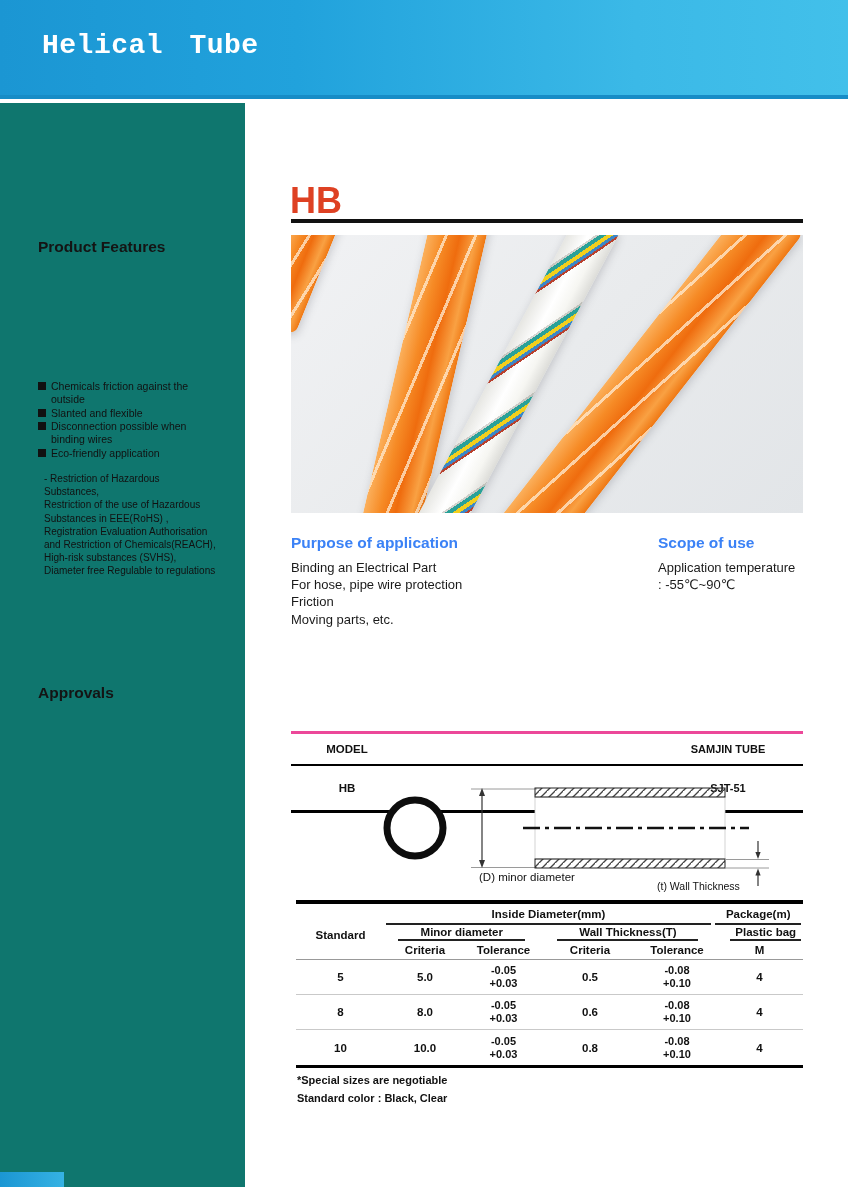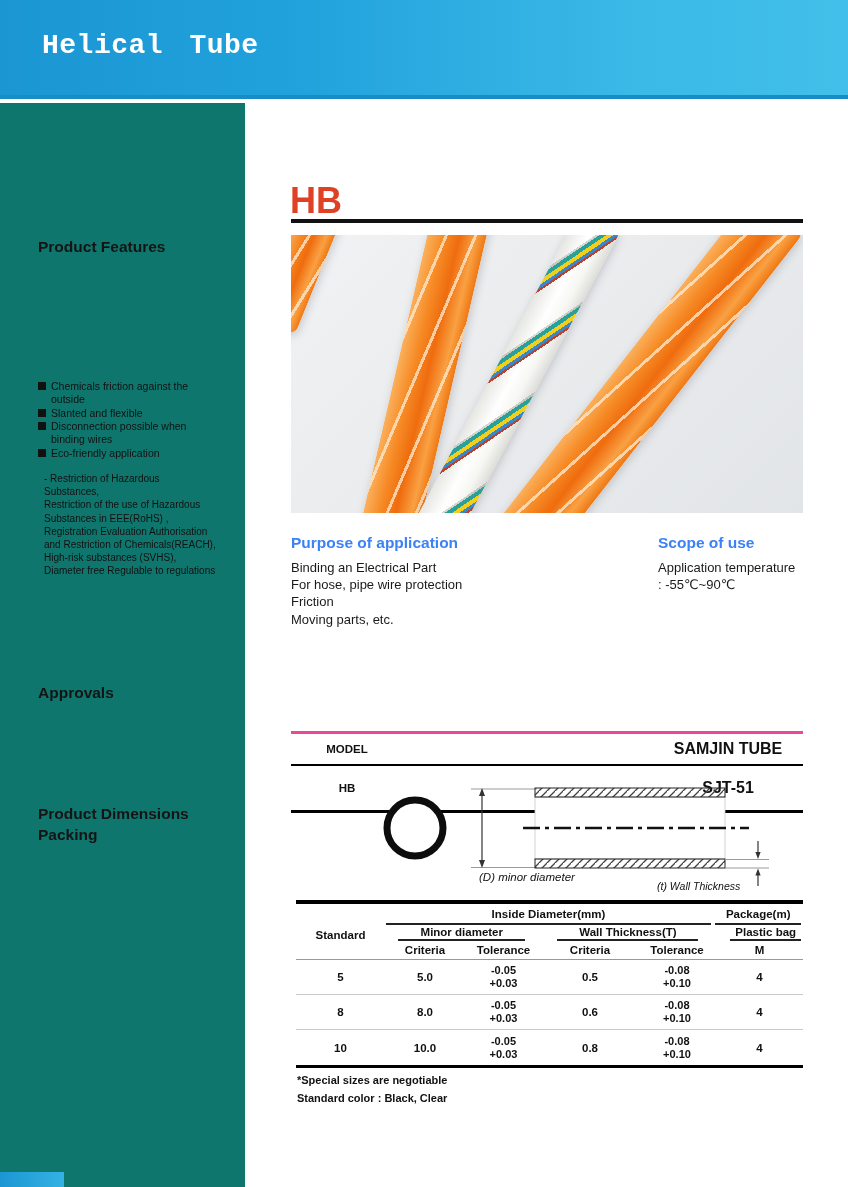--- a/index.html
+++ b/index.html
@@ -44,24 +44,24 @@
   
   .blk-h { position:absolute; font-size:15.5px; font-weight:bold; color:#3b82f6; }
   .blk-lines { position:absolute; font-size:13px; line-height:17.2px; color:#1a1a1a; }
 
   
   .appr { position:absolute; left:291px; top:683px; width:512px; border-top:3px solid #ec4899; border-bottom:3px solid #000;margin-top:48px; }
   .appr .row { display:flex; justify-content:space-between; align-items:center; }
   .appr .row.head { height:32px; border-bottom:2px solid #000; }
   .appr .row.data { height:44px; }
   .appr .cl { width:112px; text-align:center; font-size:11.5px; font-weight:bold; color:#111; }
-  .appr .cr { width:150px; text-align:center; font-size:16px; font-weight:bold; color:#111; }
-
-  
-  .diagram { position:absolute; left:291px; top:783px; width:512px; height:112px;font-style:italic; }
+  .appr .cr { width:150px; text-align:center; font-size:11px; font-weight:bold; color:#111; }
+
+  
+  .diagram { position:absolute; left:291px; top:783px; width:512px; height:112px; }
 
   
   .dims { position:absolute; left:296px; top:900px; width:507px; border-top:4px solid #000; border-bottom:3px solid #000; font-size:11.5px; color:#111; }
   .dims .hr1, .dims .hr2, .dims .hr3, .dims .dr { display:flex; align-items:stretch; }
   .dims .hr1 { height:21px; } .dims .hr2 { height:16px;gap:28px; } .dims .hr3 { height:19px; border-bottom:1px solid #999; }
   .dims .dr { height:35px; border-bottom:1px solid #c9c9c9; }
   .dims .dr:last-child { border-bottom:none; }
   .dims .c { display:flex; align-items:center; justify-content:center; text-align:center; }
   .dims .b { font-weight:bold; }
   .dims .sb { font-weight:bold; }
@@ -111,24 +111,20 @@
       <div>- Restriction of Hazardous Substances,</div>
       <div>Restriction of the use of Hazardous</div>
       <div>Substances in EEE(RoHS) ,</div>
       <div>Registration Evaluation Authorisation</div>
       <div>and Restriction of Chemicals(REACH),</div>
       <div>High-risk substances (SVHS),</div>
       <div>Diameter free Regulable to regulations</div>
     </div>
 
     <div class="side-h" style="top:579px;">Approvals</div>
-    <div class="side-h" style="top:700px;">
-      <div>Product Dimensions</div>
-      <div>Packing</div>
-    </div>
   </div>
 
   <div class="model-title">HB</div>
   <div class="title-rule"></div>
 
   <div class="photo">
     <div class="tube tube-orange tube-corner"></div>
     <div class="tube tube-orange tube-left"></div>
     <div class="tube tube-white"></div>
     <div class="tube tube-orange tube-right"></div>

